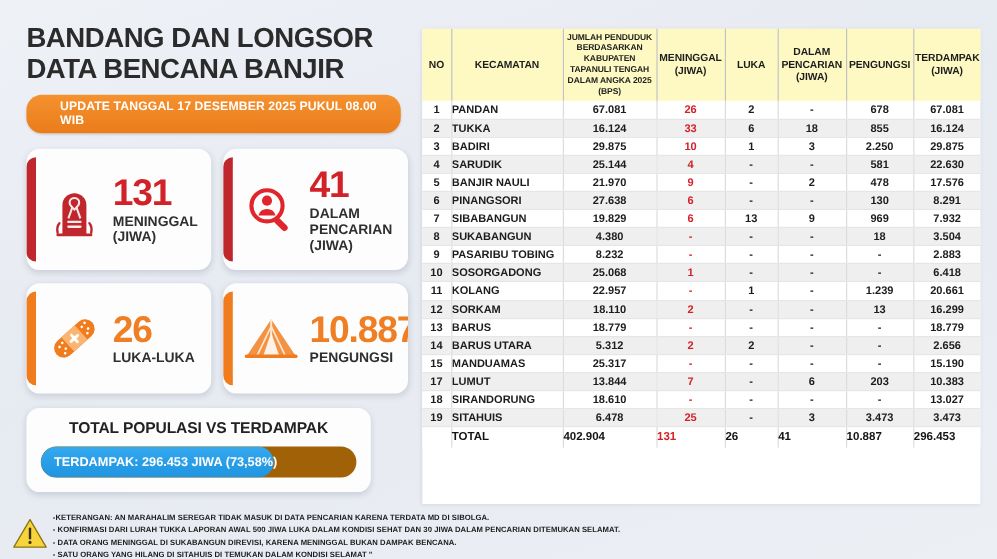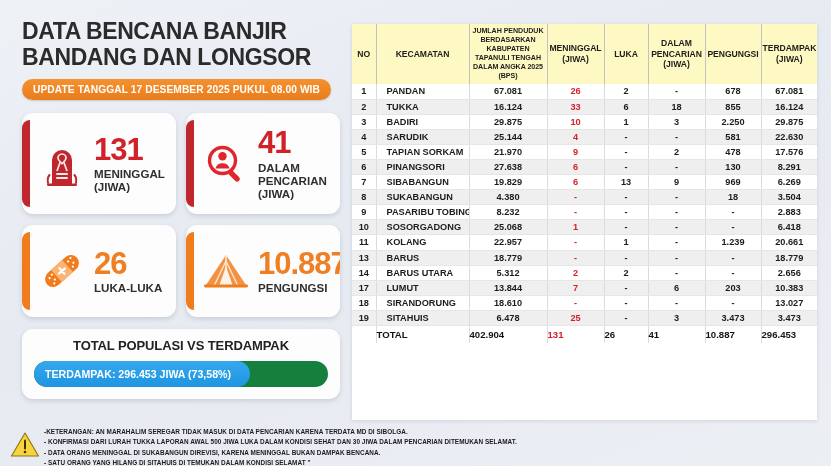--- a/index.html
+++ b/index.html
@@ -17,21 +17,21 @@
     padding: 18px 14px 0 22px;
   }
   .title {
     font-size: 23px; font-weight: 700; color: #2b2b2b;
     letter-spacing: -0.4px; line-height: 1.14; text-transform: uppercase;
   }
   .update-badge {
     display: inline-block; margin-top: 9px;
     background: linear-gradient(180deg, #f5912f 0%, #ea7c1b 100%);
     color: #fff; font-size: 10.2px; font-weight: 700; letter-spacing: 0.1px;
-    padding: 5px 11px 5px 11px; border-radius: 13px;
+    padding: 5px 11px 5px 28px; border-radius: 13px;
     box-shadow: 0 1px 2px rgba(0,0,0,.16);
   }
 
   .cards { margin-top: 13px; display: grid; grid-template-columns: 1fr 1fr;
            grid-template-rows: 101px 92px; gap: 11px 10px; width: 318px; }
   .card {
     position: relative; background: #fdfdfd; border-radius: 11px;
     box-shadow: 0 2px 5px rgba(20,30,60,.14);
     display: flex; align-items: center; padding-left: 14px; overflow: hidden;
   }
@@ -43,26 +43,26 @@
   .card.orange::before { background: #f07c1e; }
   .card-icon { width: 52px; flex: 0 0 52px; display:flex; align-items:center; justify-content:center; }
   .card-icon svg { display: block; }
   .card-text { margin-left: 6px; }
   .card-num { font-size: 31px; font-weight: 700; line-height: .98; letter-spacing: -1px; }
   .card.red .card-num { color: #d12229; }
   .card.orange .card-num { color: #ef7f22; }
   .card-lbl { font-size: 11.6px; font-weight: 700; color: #2f2f2f; line-height: 1.12; margin-top: 2px; }
 
   .totalbox {
-    margin-top: 12px; width: 318px; background: #fdfdfd; border-radius: 11px;
+    margin-top: 12px; width: 287px; background: #fdfdfd; border-radius: 11px;
     box-shadow: 0 2px 5px rgba(20,30,60,.14); padding: 9px 12px 12px;
   }
   .totalbox h3 { font-size: 13px; font-weight: 700; color: #222; text-align: center; letter-spacing: -.1px; }
   .bartrack {
-    margin-top: 8px; height: 26px; background: #15803d; border-radius: 13px; position: relative; overflow: hidden;
+    margin-top: 8px; height: 26px; background: #a16207; border-radius: 13px; position: relative; overflow: hidden;
   }
   .barfill {
     position: absolute; left: 0; top: 0; bottom: 0; width: 73.58%;
     background: linear-gradient(180deg,#34a9ef 0%, #1f94e0 100%);
     border-radius: 13px; display: flex; align-items: center; padding-left: 11px;
   }
   .barfill span { color: #fff; font-size: 10.6px; font-weight: 700; white-space: nowrap; }
 
   
   .tablewrap {
@@ -78,21 +78,21 @@
   thead th:last-child { border-right: none; }
   thead th.big { font-size: 8.6px; }
   tbody td {
     font-size: 9.2px; font-weight: 700; color: #1c1c1c; text-align: center;
     padding: 0 2px; height: 15.1px; border-right: 1px solid #dcdcdc;
     border-bottom: 1px solid #e6e6e6; white-space: nowrap; overflow: hidden;
   }
   tbody td:last-child { border-right: none; }
   tbody tr:nth-child(even) { background: #efefef; }
   tbody tr:nth-child(odd) { background: #fff; }
-  td.kec { text-align: left; padding-left: 10px; }
+  td.kec { text-align: left; padding-left: 0; }
   td.death { color: #d3222a; }
   tfoot td {
     font-size: 9.6px; font-weight: 700; color: #141414; text-align: left;
     height: 17px; background: #fff; border-right: 1px solid #dcdcdc; border-top: 1px solid #b9b9b9;
   }
   tfoot td:last-child { border-right: none; }
   tfoot td.death { color: #d3222a; }
 
   
   col.c-no { width: 24px; } col.c-kec { width: 93px; } col.c-pop { width: 78px; }
@@ -108,22 +108,22 @@
     position: absolute; right: 14px; top: 12px; font-size: 9px; font-weight: 700; color: #1b1b1b;
   }
 </style>
 </head>
 <body>
 
 <div class="poster">
 
   <div class="left">
     <div class="title">
+      <div>BANDANG DAN LONGSOR</div>
       <div>DATA BENCANA BANJIR</div>
-      <div>BANDANG DAN LONGSOR</div>
     </div>
     <div class="update-badge">UPDATE TANGGAL 17 DESEMBER 2025 PUKUL 08.00 WIB</div>
 
     <div class="cards">
 
       <div class="card red">
         <div class="card-icon">
           <svg width="42" height="44" viewBox="0 0 42 44">
             <path d="M11 42 V18 a10 10 0 0 1 20 0 V42 Z" fill="#c0272d"></path>
             <path d="M21 12 c-2.6 0-4 2-4 4 0 2.3 2.1 3.6 4 5.6 1.9-2 4-3.3 4-5.6 0-2-1.4-4-4-4z" fill="none" stroke="#fbe9ea" stroke-width="1.7"></path>
@@ -274,21 +274,21 @@
             <td class="kec">SARUDIK</td>
             <td>25.144</td>
             <td class="death">4</td>
             <td>-</td>
             <td>-</td>
             <td>581</td>
             <td>22.630</td>
           </tr>
           <tr>
             <td>5</td>
-            <td class="kec">TAPIAN SORKAM</td>
+            <td class="kec">BANJIR NAULI</td>
             <td>21.970</td>
             <td class="death">9</td>
             <td>-</td>
             <td>2</td>
             <td>478</td>
             <td>17.576</td>
           </tr>
           <tr>
             <td>6</td>
             <td class="kec">PINANGSORI</td>
@@ -300,21 +300,21 @@
             <td>8.291</td>
           </tr>
           <tr>
             <td>7</td>
             <td class="kec">SIBABANGUN</td>
             <td>19.829</td>
             <td class="death">6</td>
             <td>13</td>
             <td>9</td>
             <td>969</td>
-            <td>6.269</td>
+            <td>7.932</td>
           </tr>
           <tr>
             <td>8</td>
             <td class="kec">SUKABANGUN</td>
             <td>4.380</td>
             <td class="death">-</td>
             <td>-</td>
             <td>-</td>
             <td>18</td>
             <td>3.504</td>
@@ -341,40 +341,60 @@
           </tr>
           <tr>
             <td>11</td>
             <td class="kec">KOLANG</td>
             <td>22.957</td>
             <td class="death">-</td>
             <td>1</td>
             <td>-</td>
             <td>1.239</td>
             <td>20.661</td>
+          </tr>
+          <tr>
+            <td>12</td>
+            <td class="kec">SORKAM</td>
+            <td>18.110</td>
+            <td class="death">2</td>
+            <td>-</td>
+            <td>-</td>
+            <td>13</td>
+            <td>16.299</td>
           </tr>
           <tr>
             <td>13</td>
             <td class="kec">BARUS</td>
             <td>18.779</td>
             <td class="death">-</td>
             <td>-</td>
             <td>-</td>
             <td>-</td>
             <td>18.779</td>
           </tr>
           <tr>
             <td>14</td>
             <td class="kec">BARUS UTARA</td>
             <td>5.312</td>
             <td class="death">2</td>
             <td>2</td>
             <td>-</td>
             <td>-</td>
             <td>2.656</td>
+          </tr>
+          <tr>
+            <td>15</td>
+            <td class="kec">MANDUAMAS</td>
+            <td>25.317</td>
+            <td class="death">-</td>
+            <td>-</td>
+            <td>-</td>
+            <td>-</td>
+            <td>15.190</td>
           </tr>
           <tr>
             <td>17</td>
             <td class="kec">LUMUT</td>
             <td>13.844</td>
             <td class="death">7</td>
             <td>-</td>
             <td>6</td>
             <td>203</td>
             <td>10.383</td>

